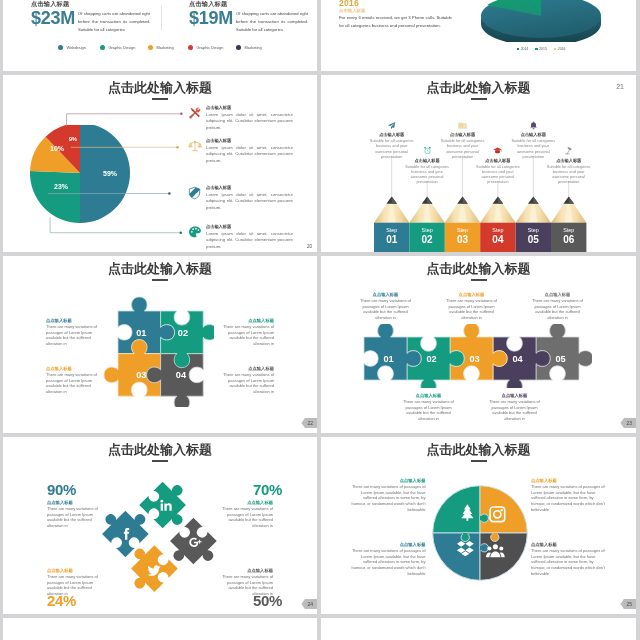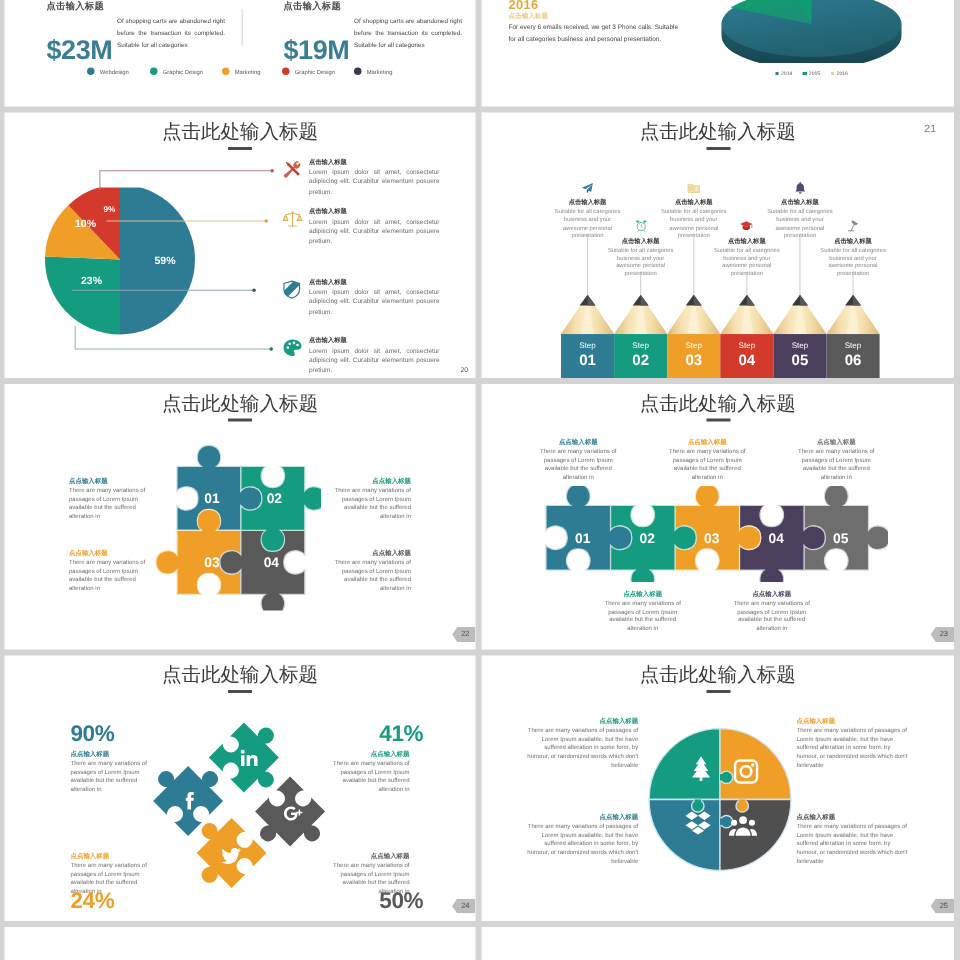--- a/index.html
+++ b/index.html
@@ -1,26 +1,26 @@
 <!DOCTYPE html>
 <html><head>
 <meta charset="utf-8">
 <style>
   html,body{margin:0;padding:0;}
   body{width:640px;height:640px;background:#d4d4d6;font-family:"Liberation Sans",sans-serif;overflow:hidden;}
   .slide{position:absolute;background:#ffffff;overflow:hidden;}
   .c1{left:3px;width:314px;}
   .c2{left:321px;width:315px;}
-  .title{position:absolute;left:0;right:0;text-align:center;font-weight:normal;color:#3a3a3a;font-size:13px;}
+  .title{position:absolute;left:0;right:0;text-align:center;font-weight:bold;color:#3a3a3a;font-size:13px;}
   .tdash{position:absolute;height:1.5px;background:#4a4a4a;left:50%;margin-left:-8px;width:16px;}
   .pg{position:absolute;font-size:4.5px;color:#4d4d4d;text-align:center;}
   
   .stat-block{position:absolute;}
   .stat-label{font-size:6.2px;font-weight:bold;color:#4a4a4a;letter-spacing:.2px;}
-  .stat-value{font-size:18px;font-weight:bold;color:#3A7D94;line-height:1.05;margin-top:15px;letter-spacing:-.3px;}
+  .stat-value{font-size:18px;font-weight:bold;color:#3A7D94;line-height:1.05;margin-top:0;letter-spacing:-.3px;}
   .stat-text{position:absolute;font-size:4.2px;line-height:7.9px;color:#444;text-align:justify;}
   .stat-divider{position:absolute;width:1px;height:24px;background:#e2e2e2;}
   .legend-row{position:absolute;left:0;top:153px;width:100%;height:10px;}
   .lg-item{position:absolute;top:0;display:flex;align-items:center;}
   .lg-dot{width:5px;height:5px;border-radius:50%;display:inline-block;margin-right:3.5px;}
   .lg-txt{font-size:3.9px;color:#555;white-space:nowrap;}
   .p3-year{position:absolute;left:18px;top:106px;font-size:8.5px;font-weight:bold;color:#E0A93C;letter-spacing:.3px;}
   .p3-ylabel{position:absolute;left:18px;top:116px;font-size:4.4px;font-weight:bold;color:#EBC98E;}
   .p3-body{position:absolute;left:18px;top:122px;width:113px;font-size:4.3px;line-height:7.6px;color:#444;text-align:justify;}
   .p3-chart{position:absolute;left:158px;top:90px;}
@@ -474,21 +474,21 @@
       </g>
       <g transform="translate(49.9,97.1) scale(0.5)">
         <path d="M25,4.8 C24.1,5.2 23.1,5.5 22.1,5.6 C23.1,5 23.9,4 24.3,2.9 C23.3,3.5 22.2,3.9 21,4.2 C20,3.2 18.6,2.5 17.1,2.5 C14.2,2.5 11.8,4.9 11.8,7.9 C11.8,8.3 11.8,8.7 11.9,9.1 C7.5,8.9 3.6,6.8 1,3.5 C0.6,4.3 0.3,5.2 0.3,6.2 C0.3,8.1 1.3,9.7 2.7,10.7 C1.9,10.7 1.1,10.4 0.4,10.1 L0.4,10.1 C0.4,12.7 2.2,14.8 4.6,15.3 C4.2,15.4 3.7,15.5 3.2,15.5 C2.9,15.5 2.5,15.4 2.2,15.4 C2.9,17.5 4.9,19.1 7.2,19.1 C5.4,20.5 3.1,21.4 0.6,21.4 C0.2,21.4 -0.2,21.3 -0.6,21.3 C1.8,22.8 4.6,23.7 7.6,23.7 C17.1,23.7 22.3,15.8 22.3,9 C22.3,8.8 22.3,8.6 22.3,8.3 C23.3,7.6 24.2,6.7 25,5.7 Z" fill="#fff"></path>
       </g>
     </svg>
   <div class="bignum" style="left: 44px; top: 44px; color: rgb(46, 123, 148);">90%</div>
   <div class="note nl" style="left:44px;top:63px;width:58px;">
     <div class="note-h" style="color: rgb(46, 123, 148);">点点输入标题</div>
     <div class="note-b">There are many variations of passages of Lorem Ipsum available but the suffered alteration in</div>
   </div>
-  <div class="bignum nr2" style="right: 35px; top: 44px; color: rgb(21, 155, 127);">41%</div>
+  <div class="bignum nr2" style="right: 35px; top: 44px; color: rgb(21, 155, 127);">70%</div>
   <div class="note nr" style="left:212px;top:63px;width:58px;">
     <div class="note-h" style="color: rgb(21, 155, 127);">点点输入标题</div>
     <div class="note-b">There are many variations of passages of Lorem Ipsum available but the suffered alteration in</div>
   </div>
   <div class="note nl" style="left:44px;top:131px;width:58px;">
     <div class="note-h" style="color: rgb(239, 159, 40);">点点输入标题</div>
     <div class="note-b">There are many variations of passages of Lorem Ipsum available but the suffered alteration in</div>
   </div>
   <div class="bignum" style="left: 44px; top: 155px; color: rgb(239, 159, 40);">24%</div>
   <div class="note nr" style="left:212px;top:131px;width:58px;">

